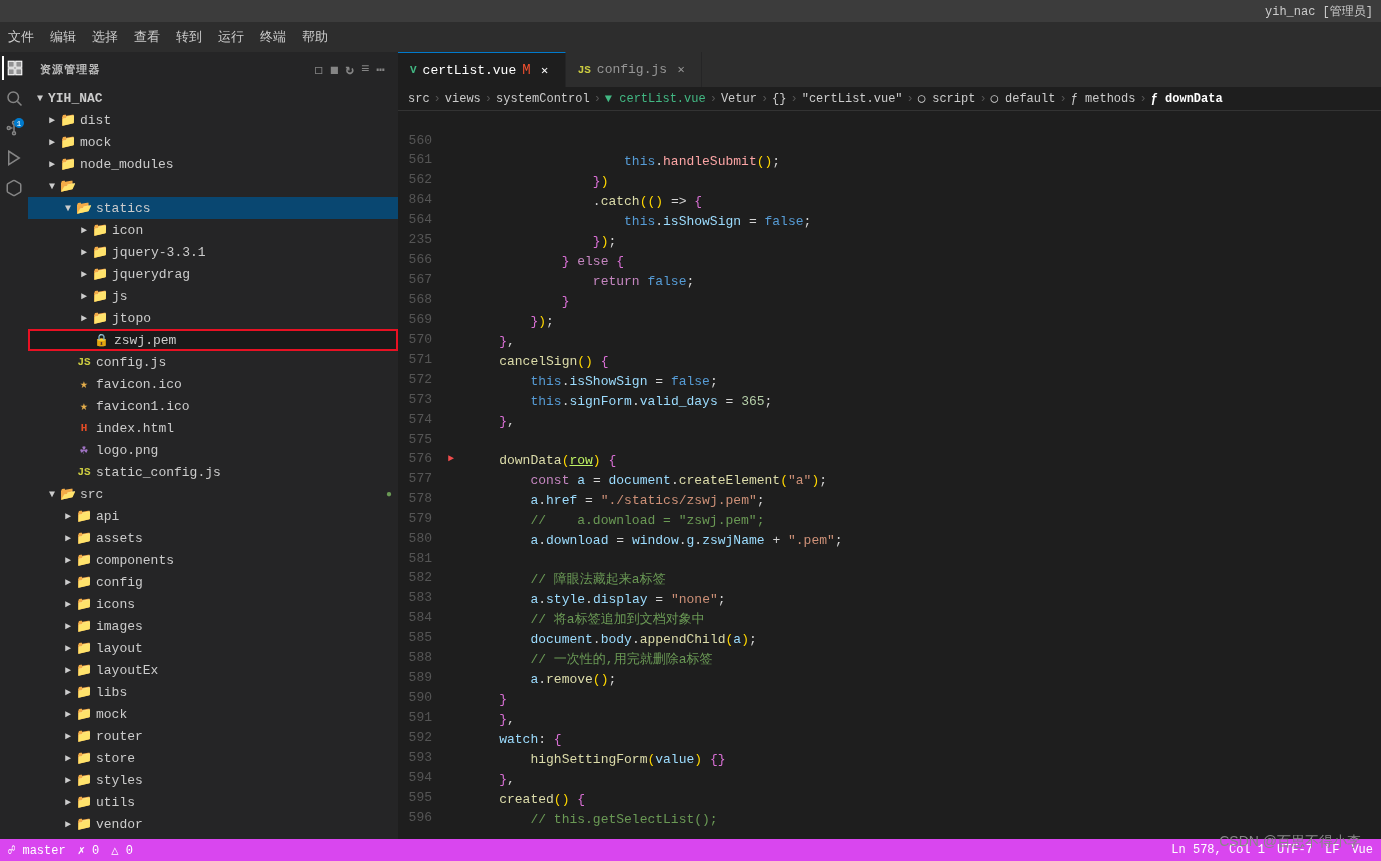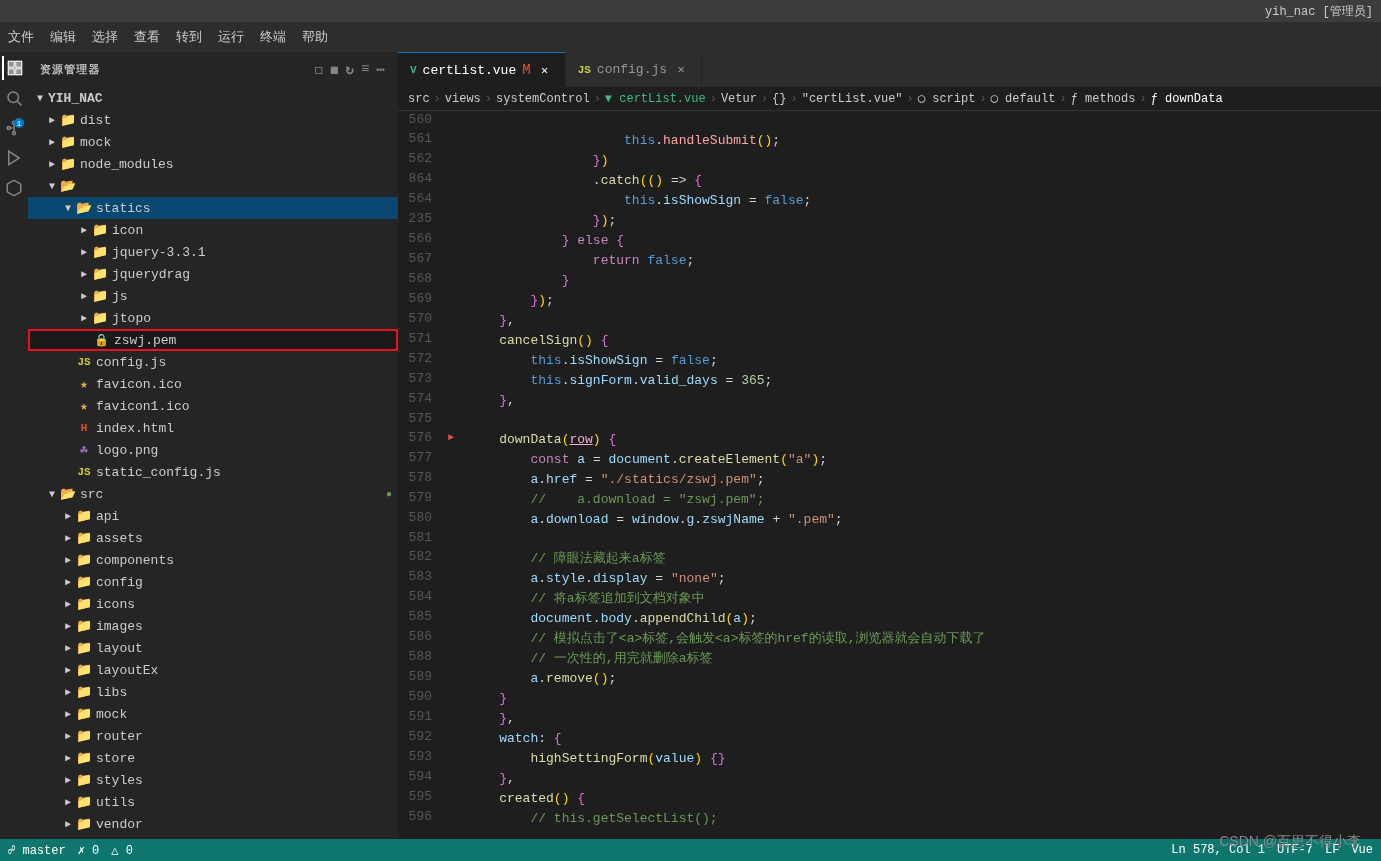--- a/index.html
+++ b/index.html
@@ -213,29 +213,30 @@
       align-items: center;
       padding: 0 10px;
       font-size: 12px;
       color: #858585;
       flex-shrink: 0;
       gap: 4px;
       border-bottom: 1px solid #333;
     }
     .breadcrumb-sep { color: #555; }
     .breadcrumb-item { color: #ccc; }
-    .breadcrumb-item.current { color: #fff; }
+    .breadcrumb-item.current { color: #fff; font-weight: bold; }
 
     
     .code-editor {
       flex: 1;
       overflow-y: auto;
       overflow-x: auto;
       background: #1e1e1e;
       position: relative;
+      margin-top: 21px;
     }
     .code-editor::-webkit-scrollbar { width: 10px; height: 10px; }
     .code-editor::-webkit-scrollbar-track { background: #1e1e1e; }
     .code-editor::-webkit-scrollbar-thumb { background: #424242; }
 
     .code-table {
       display: table;
       min-width: 100%;
     }
     .code-row {
@@ -297,21 +298,21 @@
       right: 20px;
       color: #888;
       font-size: 14px;
       font-family: sans-serif;
       pointer-events: none;
     }
 
     
     .status-bar {
       height: 22px;
-      background: #0f766e;
+      background: #d946ef;
       display: flex;
       align-items: center;
       padding: 0 8px;
       font-size: 12px;
       color: #fff;
       flex-shrink: 0;
       justify-content: space-between;
     }
     .status-left { display: flex; gap: 12px; align-items: center; }
     .status-right { display: flex; gap: 12px; align-items: center; }
@@ -739,21 +740,21 @@
 
         <div class="code-row">
           <span class="line-num">575</span>
           <span class="line-arrow"></span>
           <span class="line-content"></span>
         </div>
 
         <div class="code-row">
           <span class="line-num">576</span>
           <span class="line-arrow" style="color:#f14c4c;">►</span>
-          <span class="line-content"><span class="plain">    </span><span class="fn" style="color:#dcdcaa;">downData</span><span class="paren" style="color:#ffd700;">(</span><span class="var" style="color:#f9a8d4;text-decoration:underline;">row</span><span class="paren" style="color:#ffd700;">)</span><span class="plain"> </span><span class="brace" style="color:#da70d6;">{</span></span>
+          <span class="line-content"><span class="plain">    </span><span class="fn" style="color:#dcdcaa;">downData</span><span class="paren" style="color:#ffd700;">(</span><span class="var" style="color:#bef264;text-decoration:underline;">row</span><span class="paren" style="color:#ffd700;">)</span><span class="plain"> </span><span class="brace" style="color:#da70d6;">{</span></span>
         </div>
 
         <div class="code-row">
           <span class="line-num">577</span>
           <span class="line-arrow"></span>
           <span class="line-content"><span class="plain">        </span><span class="kw" style="color:#c586c0;">const</span><span class="plain"> </span><span class="var" style="color:#9cdcfe;">a</span><span class="plain"> </span><span class="op">=</span><span class="plain"> </span><span class="prop" style="color:#9cdcfe;">document</span><span class="punct">.</span><span class="method" style="color:#dcdcaa;">createElement</span><span class="paren" style="color:#ffd700;">(</span><span class="str" style="color:#ce9178;">"a"</span><span class="paren" style="color:#ffd700;">)</span><span class="punct">;</span></span>
         </div>
 
         <div class="code-row">
           <span class="line-num">578</span>
@@ -796,25 +797,20 @@
           <span class="line-arrow"></span>
           <span class="line-content"><span class="plain">        </span><span class="cmt" style="color:#6a9955;">// 将a标签追加到文档对象中</span></span>
         </div>
 
         <div class="code-row">
           <span class="line-num">585</span>
           <span class="line-arrow"></span>
           <span class="line-content"><span class="plain">        </span><span class="prop" style="color:#9cdcfe;">document</span><span class="punct">.</span><span class="prop" style="color:#9cdcfe;">body</span><span class="punct">.</span><span class="method" style="color:#dcdcaa;">appendChild</span><span class="paren" style="color:#ffd700;">(</span><span class="var" style="color:#9cdcfe;">a</span><span class="paren" style="color:#ffd700;">)</span><span class="punct">;</span></span>
         </div>
 
-        <div class="code-row">
-          <span class="line-num">586</span>
-          <span class="line-arrow"></span>
-          <span class="line-content"><span class="plain">        </span><span class="cmt" style="color:#6a9955;">// 模拟点击了&lt;a&gt;标签,会触发&lt;a&gt;标签的href的读取,浏览器就会自动下载了</span></span>
-        </div>
 
 
         <div class="code-row">
           <span class="line-num">588</span>
           <span class="line-arrow"></span>
           <span class="line-content"><span class="plain">        </span><span class="cmt" style="color:#6a9955;">// 一次性的,用完就删除a标签</span></span>
         </div>
 
         <div class="code-row">
           <span class="line-num">589</span>

